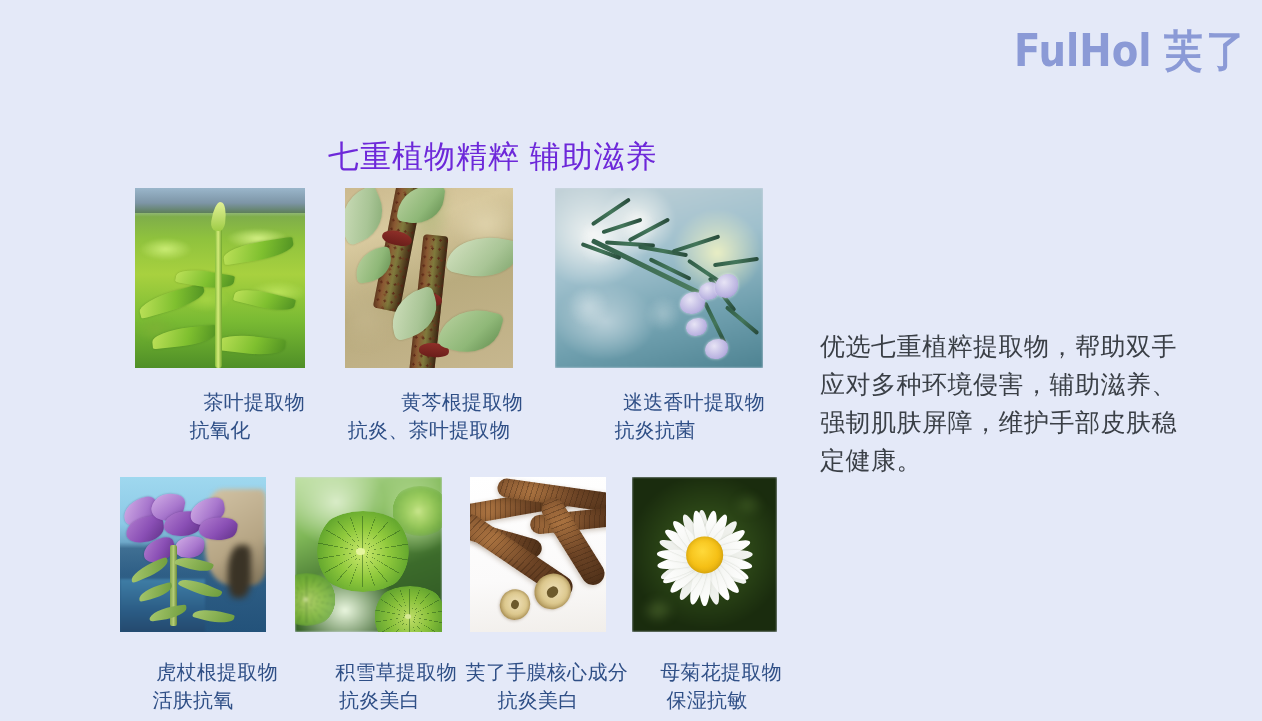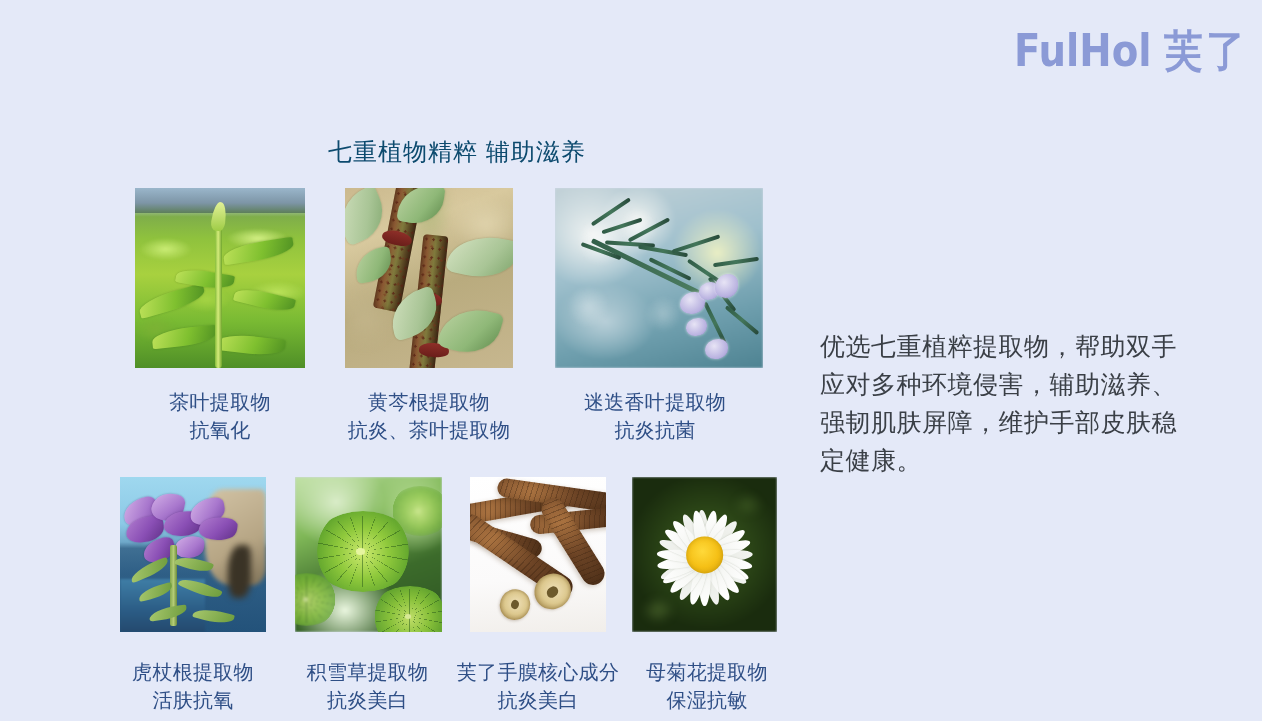--- a/index.html
+++ b/index.html
@@ -49,22 +49,22 @@
   .brand-logo .brand-cn {
     margin-left: 14px;
     letter-spacing: 4px;
   }
 
   
   .section-subtitle {
     position: absolute;
     left: 328px;
     top: 136px;
-    font-size: 24px;
-    color: #0c4a6e;
+    font-size: 31px;
+    color: #6d28d9;
     white-space: nowrap;
     letter-spacing: 1px;
   }
 
   
   .right-paragraph {
     position: absolute;
     left: 820px;
     top: 327px;
     width: 372px;
@@ -86,21 +86,21 @@
     background: #cfd8e8;
   }
   .card-caption {
     position: absolute;
     text-align: center;
     color: #2f4f86;
     font-size: 20px;
     line-height: 28px;
     letter-spacing: 0.3px;
   }
-  .card-caption .cap-name { display: block; }
+  .card-caption .cap-name { display: block; text-align: right; }
   .card-caption .cap-effect { display: block; }
 
   
   .ph { position: absolute; inset: 0; }
 
   
   .tea-sky {
     position: absolute; inset: 0;
     background:
       linear-gradient(180deg, #9fc0d6 0%, #b9cbd2 9%, #7fae4a 16%, #8fc23d 28%, #a8d13f 48%, #79ba33 74%, #4f8f27 100%);
@@ -359,21 +359,21 @@
     transform-origin: 50% 100%;
     box-shadow: 0 0 2px rgba(60,70,40,.25);
     z-index: 2;
   }
 
   
   .cap-1 { left: 135px; top: 388px; width: 170px; }
   .cap-2 { left: 335px; top: 388px; width: 188px; }
   .cap-3 { left: 545px; top: 388px; width: 220px; }
   .cap-4 { left: 108px; top: 658px; width: 170px; }
-  .cap-5 { left: 290px; top: 658px; width: 155px; }
+  .cap-5 { left: 302px; top: 658px; width: 155px; }
   .cap-6 { left: 448px; top: 658px; width: 180px; }
   .cap-7 { left: 632px; top: 658px; width: 150px; }
 </style>
 </head>
 <body>
 
 <div id="slide">
 
 
   <div class="brand-logo">

